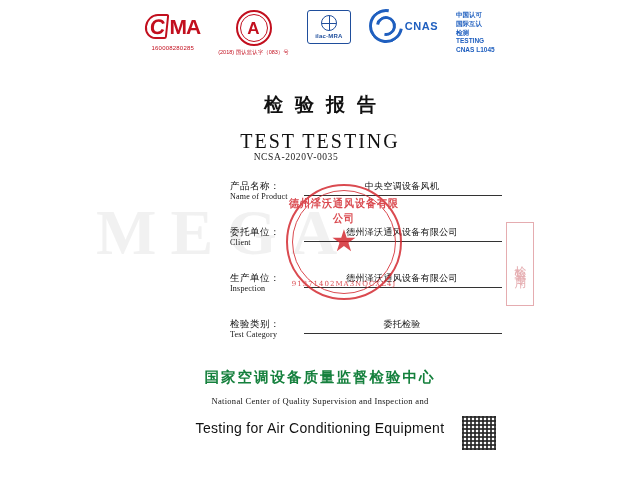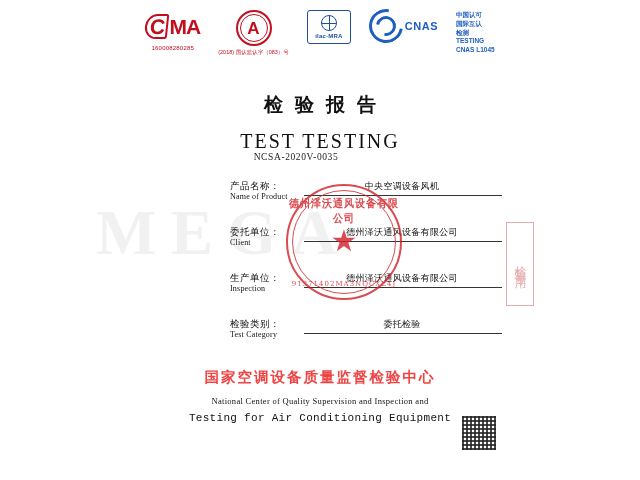--- a/index.html
+++ b/index.html
@@ -380,33 +380,33 @@
     top: 368px;
     left: 0;
     width: 640px;
     text-align: center;
   }
   .footer-cn {
     font-family: "DejaVu Serif", serif;
     font-size: 14.5px;
     font-weight: bold;
     letter-spacing: 2px;
-    color: #ef4444;
+    color: #15803d;
   }
   .footer-en1 {
     margin-top: 9px;
     font-family: "Liberation Serif", serif;
     font-size: 8.5px;
     letter-spacing: 0.3px;
     color: #111111;
   }
   .footer-en2 {
-    margin-top: 6px;
-    font-family: Liberation Mono, monospace;
-    font-size: 11px;
+    margin-top: 14px;
+    font-family: Liberation Sans, sans-serif;
+    font-size: 14px;
     letter-spacing: 0.3px;
     color: #111111;
   }
 
   
   .qr {
     position: absolute;
     right: 144px;
     bottom: 30px;
     width: 34px;

